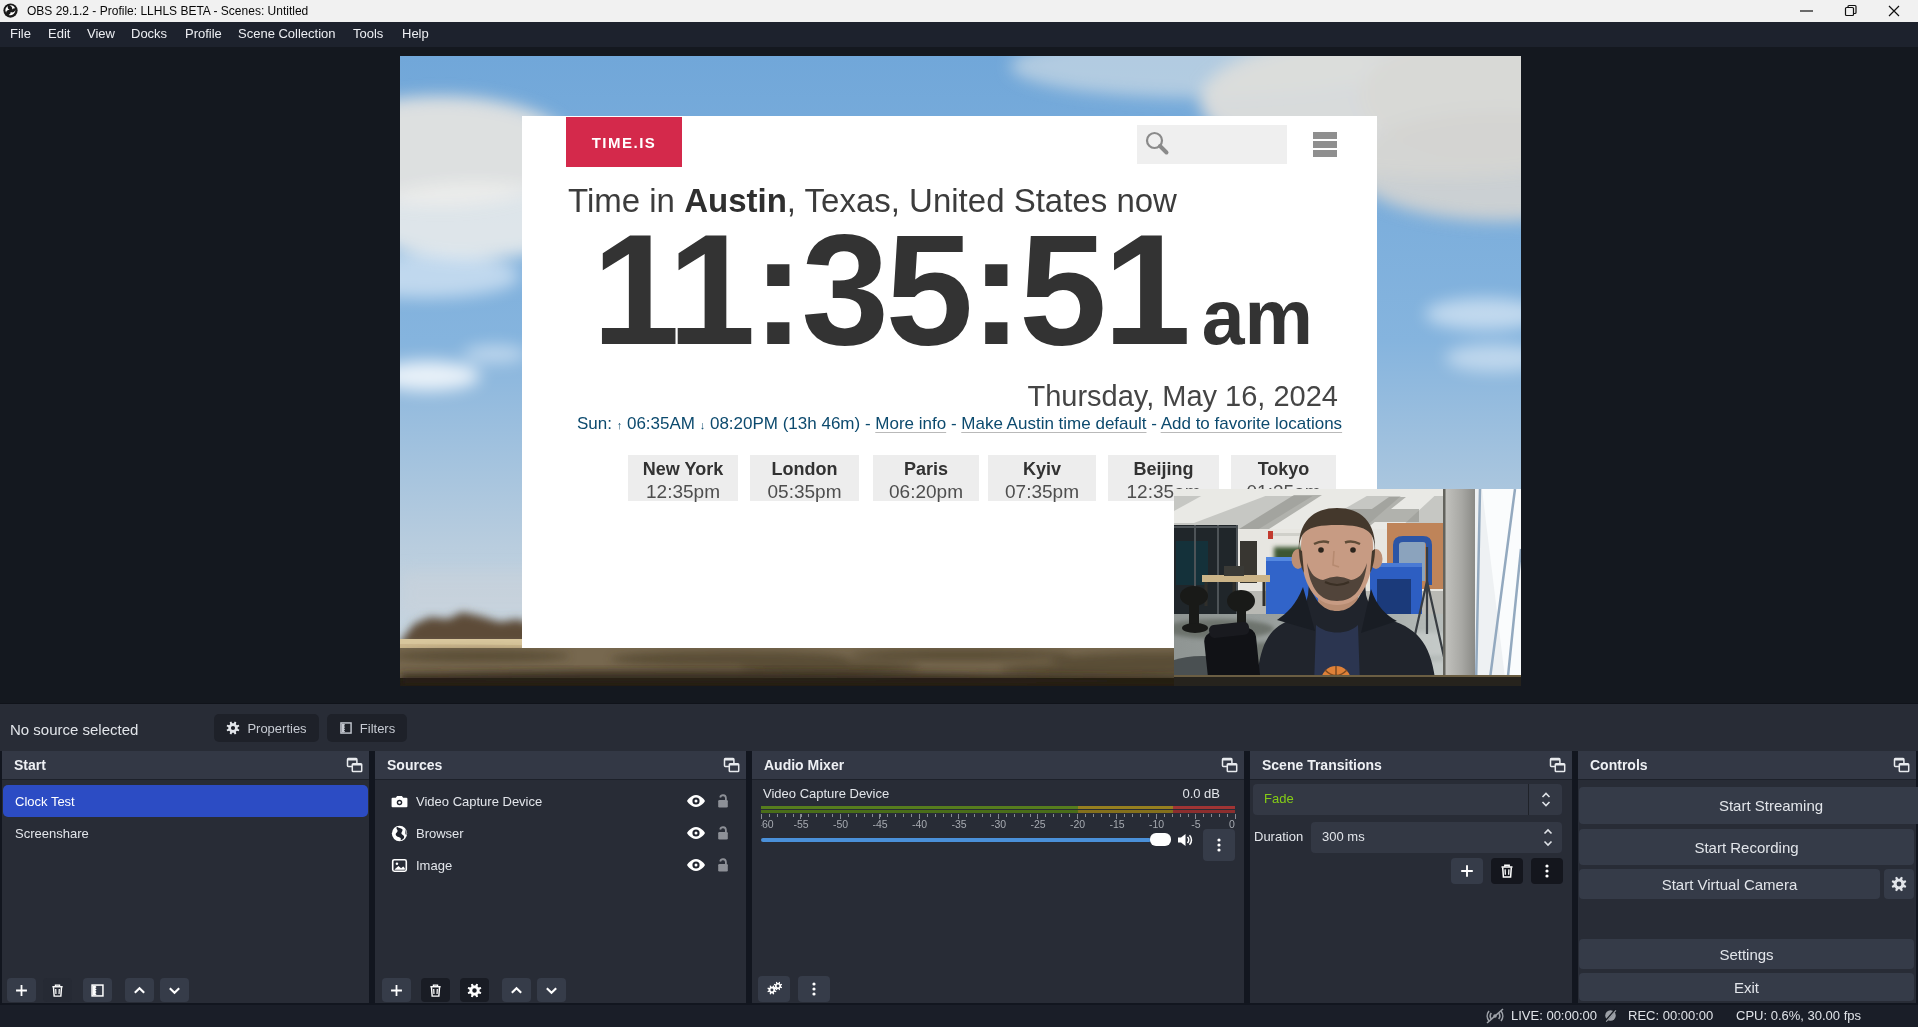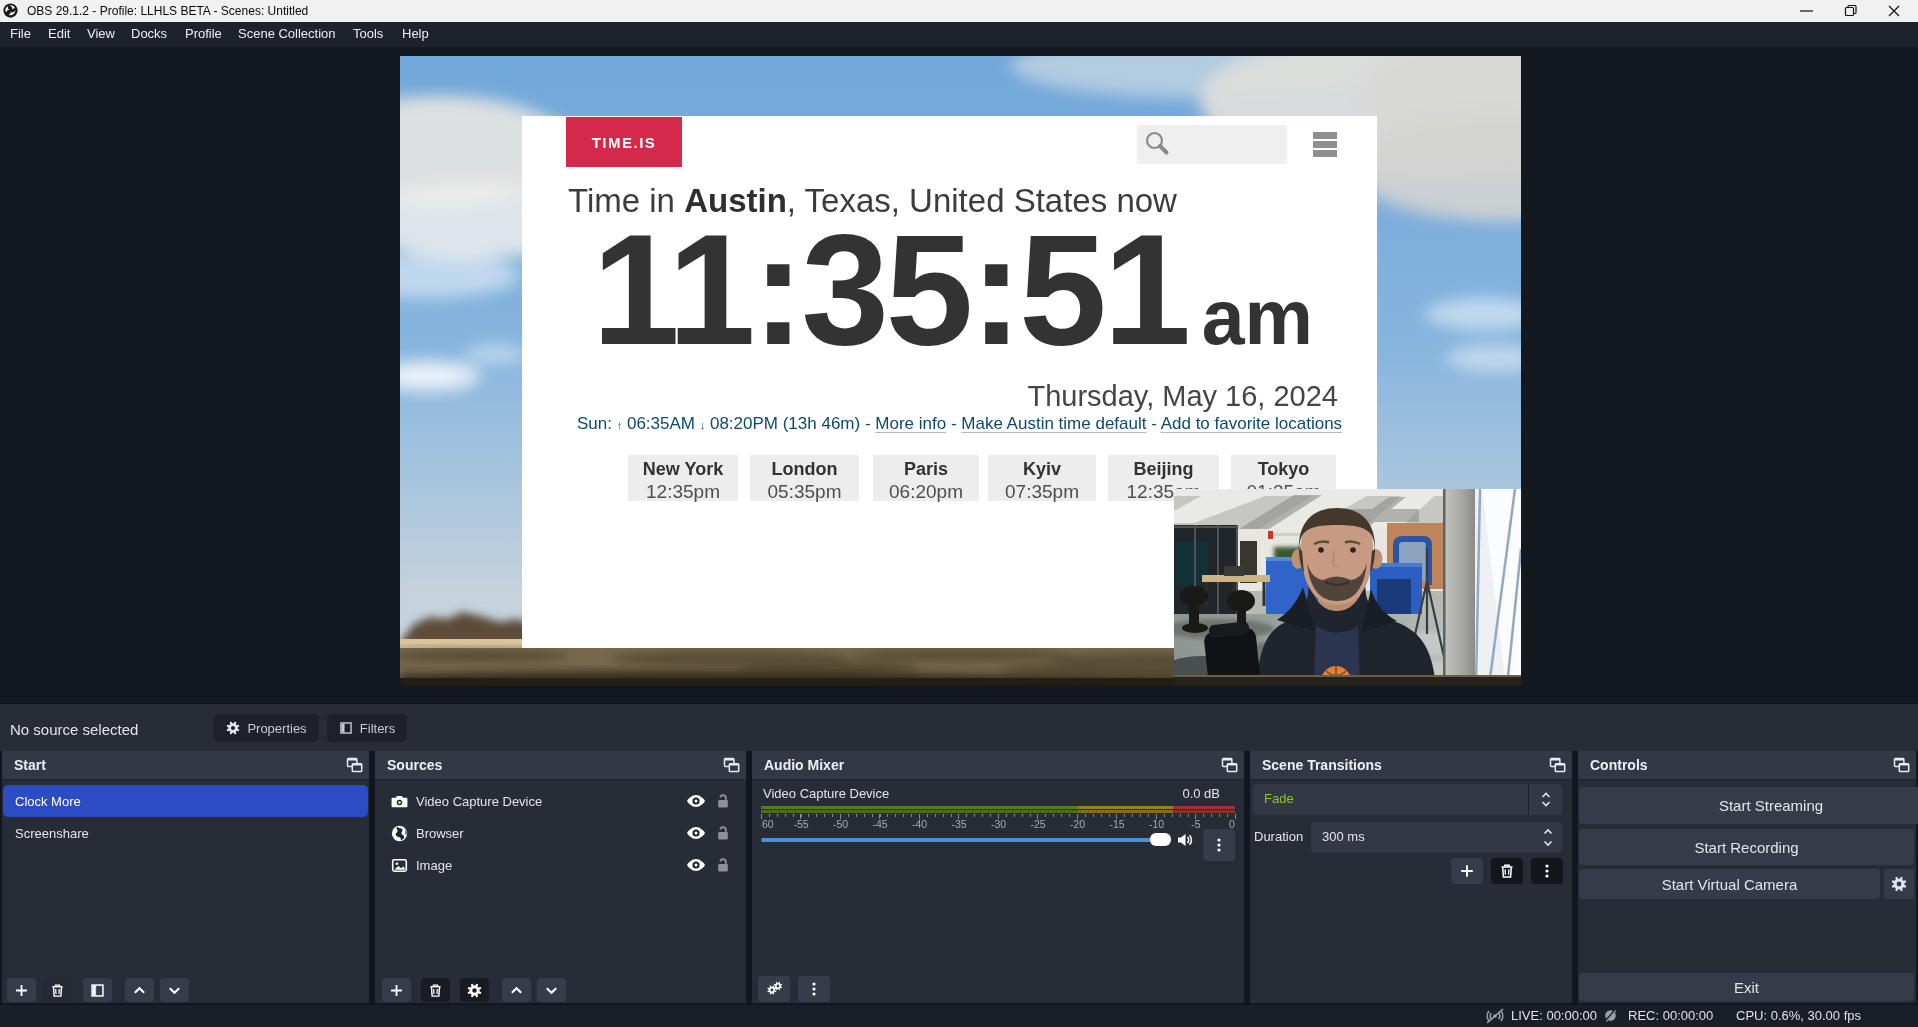--- a/index.html
+++ b/index.html
@@ -383,21 +383,21 @@
       </svg>Filters</div>
   </div>
 
   <div class="dock" id="d-scenes" style="left:2px; width:367px;">
     <div class="dhead">
       <span class="ttl">Start</span>
       <svg class="pop" width="17" height="16">
         <use href="#i-pop"></use>
       </svg>
     </div>
-    <div class="srow sel" style="top:34px;">Clock More</div>
+    <div class="srow sel" style="top:34px;">Clock Test</div>
     <div class="srow" style="top:66px;">Screenshare</div>
     <div class="bbtn" style="left:5px; top:227px;">
       <svg width="15" height="15" stroke="#fff">
         <use href="#i-plus"></use>
       </svg>
     </div>
     <div class="bbtn" style="left:41px; top:227px; background:#262a34;">
       <svg width="15" height="15" stroke="#fff">
         <use href="#i-trash"></use>
       </svg>
@@ -583,20 +583,21 @@
       </svg>
     </div>
     <div class="cbtn" style="left:1px; top:36px; width:384px; height:37px;">Start Streaming</div>
     <div class="cbtn" style="left:1px; top:78px; width:335px; height:36px;">Start Recording</div>
     <div class="cbtn" style="left:1px; top:118px; width:301px; height:30px;">Start Virtual Camera</div>
     <div class="cbtn" style="left:306px; top:118px; width:30px; height:30px;">
       <svg width="16" height="16" fill="#e2e5ea" style="margin-top:0px">
         <use href="#i-gear"></use>
       </svg>
     </div>
+    <div class="cbtn" style="left:1px; top:188px; width:335px; height:30px;">Settings</div>
     <div class="cbtn" style="left:1px; top:222px; width:335px; height:28px;">Exit</div>
   </div>
 
   <div id="statusbar">
     <svg class="abs" style="left:1484px; top:3px;" width="22" height="16">
       <use href="#i-live"></use>
     </svg>
     <span style="left:1511px">LIVE: 00:00:00</span>
     <svg class="abs" style="left:1603px; top:3px;" width="15" height="15">
       <use href="#i-rec"></use>

